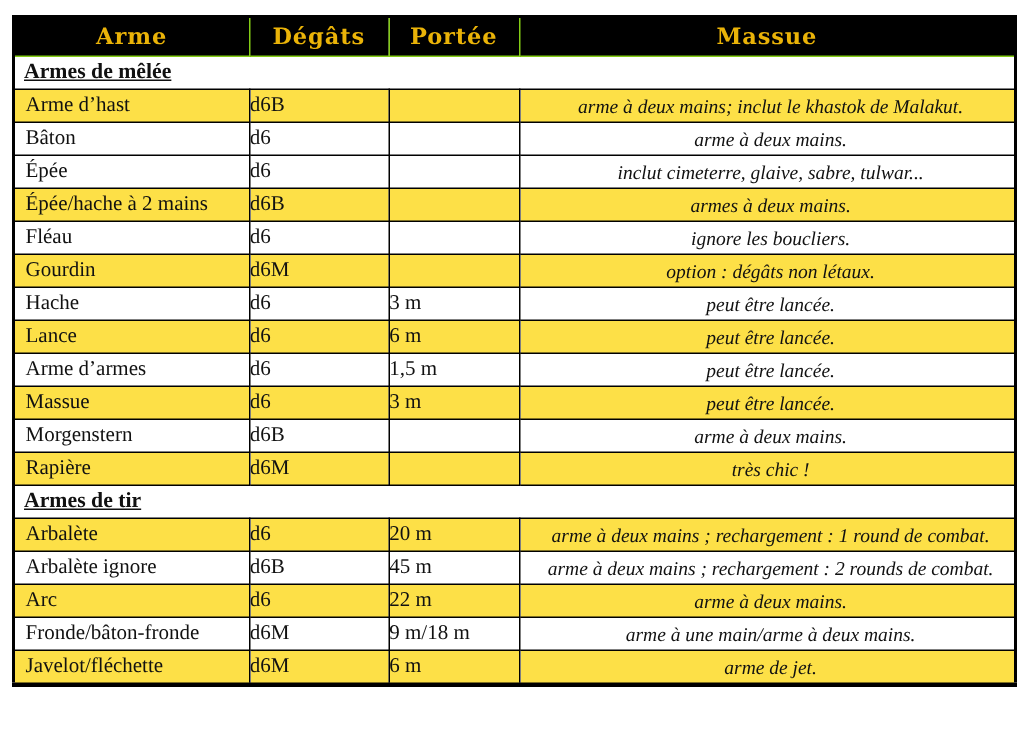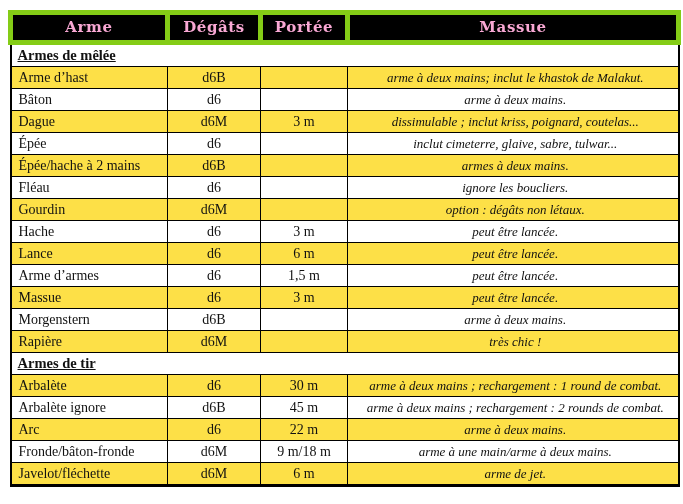--- a/index.html
+++ b/index.html
@@ -20,29 +20,29 @@
     left: 8px;
     top: 10px;
     width: 668px;
     border-collapse: collapse;
     table-layout: fixed;
     border: 2px solid #000000;
     border-bottom-width: 3px;
   }
   thead th {
     background: #000000;
-    color: #f9a8d4;
+    color: #eab308;
     font-family: "DejaVu Serif", serif;
     font-weight: bold;
     font-size: 15px;
     letter-spacing: 0.6px;
     text-align: center;
     height: 22px;
     padding: 1px 0 2px 0;
-    border: 5px solid #84cc16;
+    border: 1px solid #84cc16;
   }
   td {
     border: 1px solid #000000;
     height: 21px;
     padding: 0;
     font-size: 14px;
     line-height: 1.0;
     overflow: hidden;
     white-space: nowrap;
   }
@@ -51,21 +51,21 @@
     font-size: 14.5px;
     padding-left: 6px;
     background: #ffffff;
     text-decoration: underline;
   }
   td.name {
     text-align: left;
     padding-left: 7px;
   }
   td.center {
-    text-align: center;
+    text-align: left;
   }
   td.notes {
     font-style: italic;
     font-size: 13px;
     padding-left: 7px;
     padding-right: 2px;
     text-align: center;
   }
   tr.alt td {
     background: #fde047;
@@ -98,26 +98,20 @@
         <td class="center">d6B</td>
         <td class="center"></td>
         <td class="notes">arme à deux mains; inclut le khastok de Malakut.</td>
       </tr>
       <tr>
         <td class="name">Bâton</td>
         <td class="center">d6</td>
         <td class="center"></td>
         <td class="notes">arme à deux mains.</td>
       </tr>
-      <tr class="alt">
-        <td class="name">Dague</td>
-        <td class="center">d6M</td>
-        <td class="center">3 m</td>
-        <td class="notes">dissimulable ; inclut kriss, poignard, coutelas...</td>
-      </tr>
       <tr>
         <td class="name">Épée</td>
         <td class="center">d6</td>
         <td class="center"></td>
         <td class="notes">inclut cimeterre, glaive, sabre, tulwar...</td>
       </tr>
       <tr class="alt">
         <td class="name">Épée/hache à 2 mains</td>
         <td class="center">d6B</td>
         <td class="center"></td>
@@ -170,21 +164,21 @@
         <td class="center">d6M</td>
         <td class="center"></td>
         <td class="notes">très chic !</td>
       </tr>
       <tr class="section-row">
         <td colspan="4">Armes de tir</td>
       </tr>
       <tr class="alt">
         <td class="name">Arbalète</td>
         <td class="center">d6</td>
-        <td class="center">30 m</td>
+        <td class="center">20 m</td>
         <td class="notes">arme à deux mains ; rechargement : 1 round de combat.</td>
       </tr>
       <tr>
         <td class="name">Arbalète ignore</td>
         <td class="center">d6B</td>
         <td class="center">45 m</td>
         <td class="notes">arme à deux mains ; rechargement : 2 rounds de combat.</td>
       </tr>
       <tr class="alt">
         <td class="name">Arc</td>

